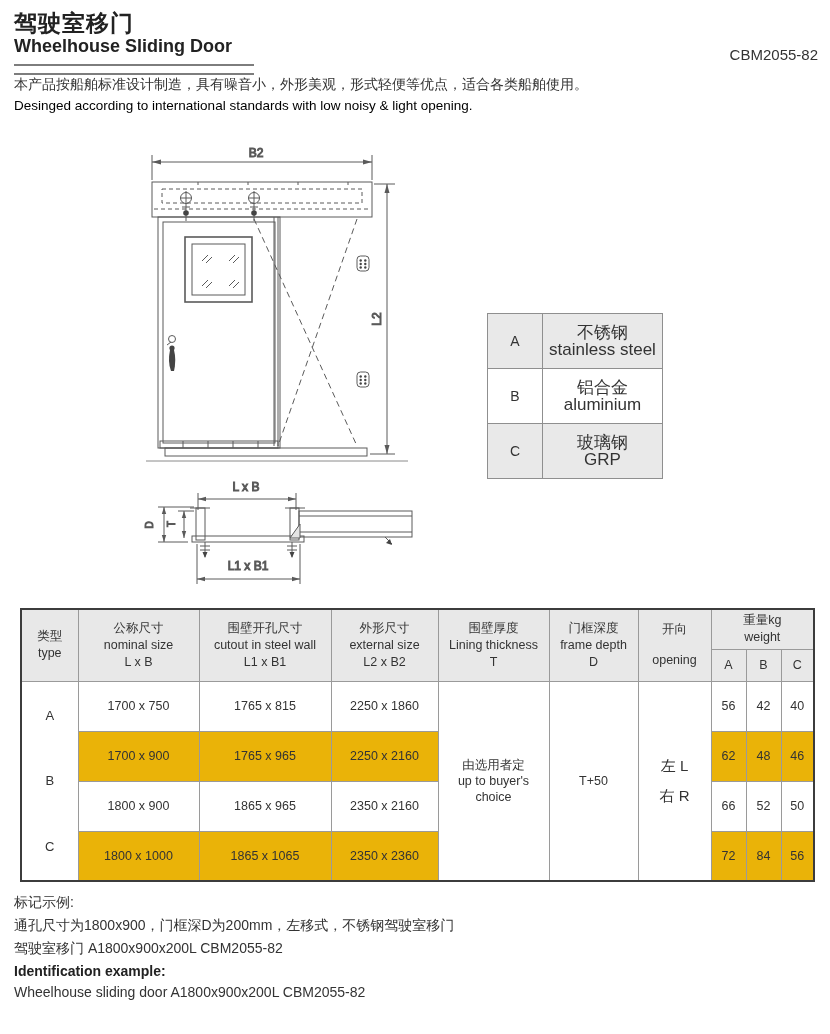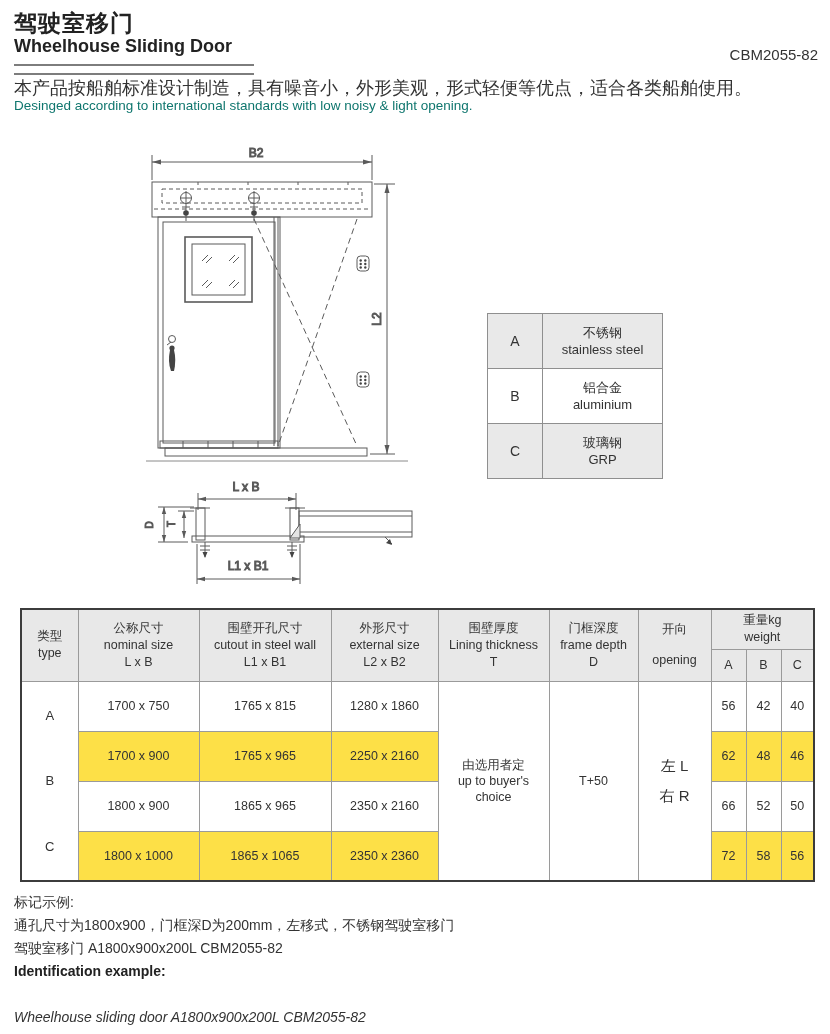--- a/index.html
+++ b/index.html
@@ -6,41 +6,41 @@
   #page{
     position:relative;width:830px;height:1034px;background:#ffffff;
     font-family:"Liberation Sans","DejaVu Sans",sans-serif;color:#3a3a3a;overflow:hidden;
   }
   .abs{position:absolute;}
   
   #title-zh{left:14px;top:8px;font-size:23px;font-weight:bold;color:#222;letter-spacing:1px;}
   #title-en{left:14px;top:36px;font-size:18px;font-weight:bold;color:#222;}
   #title-rule{left:14px;top:64px;width:240px;height:7px;border-top:2px solid #7d7d7d;border-bottom:2px solid #7d7d7d;}
   #product-code{right:12px;top:46px;font-size:15px;color:#333;}
-  #desc-zh{left:14px;top:76px;font-size:18px;color:#333;}
-  #desc-en{left:14px;top:98px;font-size:13.5px;color:#0f766e;}
+  #desc-zh{left:14px;top:76px;font-size:14px;color:#333;}
+  #desc-en{left:14px;top:98px;font-size:13.5px;color:#000000;}
 
   
   #material-table{left:487px;top:313px;border-collapse:collapse;table-layout:fixed;}
-  #material-table td{border:1px solid #8f8f8f;text-align:center;vertical-align:middle;font-size:13px;color:#333;padding:0;}
+  #material-table td{border:1px solid #8f8f8f;text-align:center;vertical-align:middle;font-size:17px;color:#333;padding:0;}
   #material-table .mcode{width:54px;font-size:14px;}
   #material-table .mname{width:119px;}
   #material-table tr{height:55px;}
   #material-table tr.mshade td{background:#e9e9e9;}
   .mline{line-height:17px;}
 
   
   #spec-table{left:20px;top:608px;border-collapse:collapse;table-layout:fixed;border:2px solid #3c3c3c;}
   #spec-table th,#spec-table td{border:1px solid #9a9a9a;text-align:center;vertical-align:middle;padding:0;font-weight:normal;color:#333;}
   #spec-table th{background:#e8e8e8;font-size:12.5px;line-height:17px;}
   #spec-table td{font-size:12.5px;}
   #spec-table tr.h1{height:40px;}
   #spec-table tr.h2{height:32px;}
   #spec-table tr.body{height:50px;}
-  #spec-table tr.stripe td.s{background:#fde047;}
+  #spec-table tr.stripe td.s{background:#eab308;}
   .type-col{display:flex;flex-direction:column;justify-content:space-around;height:196px;font-size:13px;}
   .opening-col{line-height:30px;font-size:15px;}
   .lining-col{line-height:16px;font-size:12.5px;}
 
   
   .foot{left:14px;font-size:14px;color:#333;}
   #foot-en-title{font-weight:bold;color:#222;text-align:right;}
 
   svg{position:absolute;}
   svg text{font-family:"Liberation Sans","DejaVu Sans",sans-serif;fill:#444;}
@@ -324,21 +324,21 @@
     <tr class="body">
       <td rowspan="4">
         <div class="type-col">
           <span>A</span>
           <span>B</span>
           <span>C</span>
         </div>
       </td>
       <td class="s">1700 x 750</td>
       <td class="s">1765 x 815</td>
-      <td class="s">1280 x 1860</td>
+      <td class="s">2250 x 1860</td>
       <td rowspan="4">
         <div class="lining-col">
           <div>由选用者定</div>
           <div>up to buyer's</div>
           <div>choice</div>
         </div>
       </td>
       <td rowspan="4">T+50</td>
       <td rowspan="4">
         <div class="opening-col">
@@ -364,25 +364,25 @@
       <td class="s">2350 x 2160</td>
       <td class="s">66</td>
       <td class="s">52</td>
       <td class="s">50</td>
     </tr>
     <tr class="body stripe">
       <td class="s">1800 x 1000</td>
       <td class="s">1865 x 1065</td>
       <td class="s">2350 x 2360</td>
       <td class="s">72</td>
-      <td class="s">58</td>
+      <td class="s">84</td>
       <td class="s">56</td>
     </tr>
   </tbody>
     </table>
 
   <div class="abs foot" style="top:894px;">标记示例:</div>
   <div class="abs foot" style="top:917px;">通孔尺寸为1800x900，门框深D为200mm，左移式，不锈钢驾驶室移门</div>
   <div class="abs foot" style="top:940px;">驾驶室移门 A1800x900x200L CBM2055-82</div>
   <div class="abs foot" id="foot-en-title" style="top:963px;">Identification example:</div>
-  <div class="abs foot" style="top:1009px;font-style:italic;">Wheelhouse sliding door A1800x900x200L CBM2055-82</div>
+  <div class="abs foot" style="top:984px;">Wheelhouse sliding door A1800x900x200L CBM2055-82</div>
 
 </div>
 
 </body></html>

